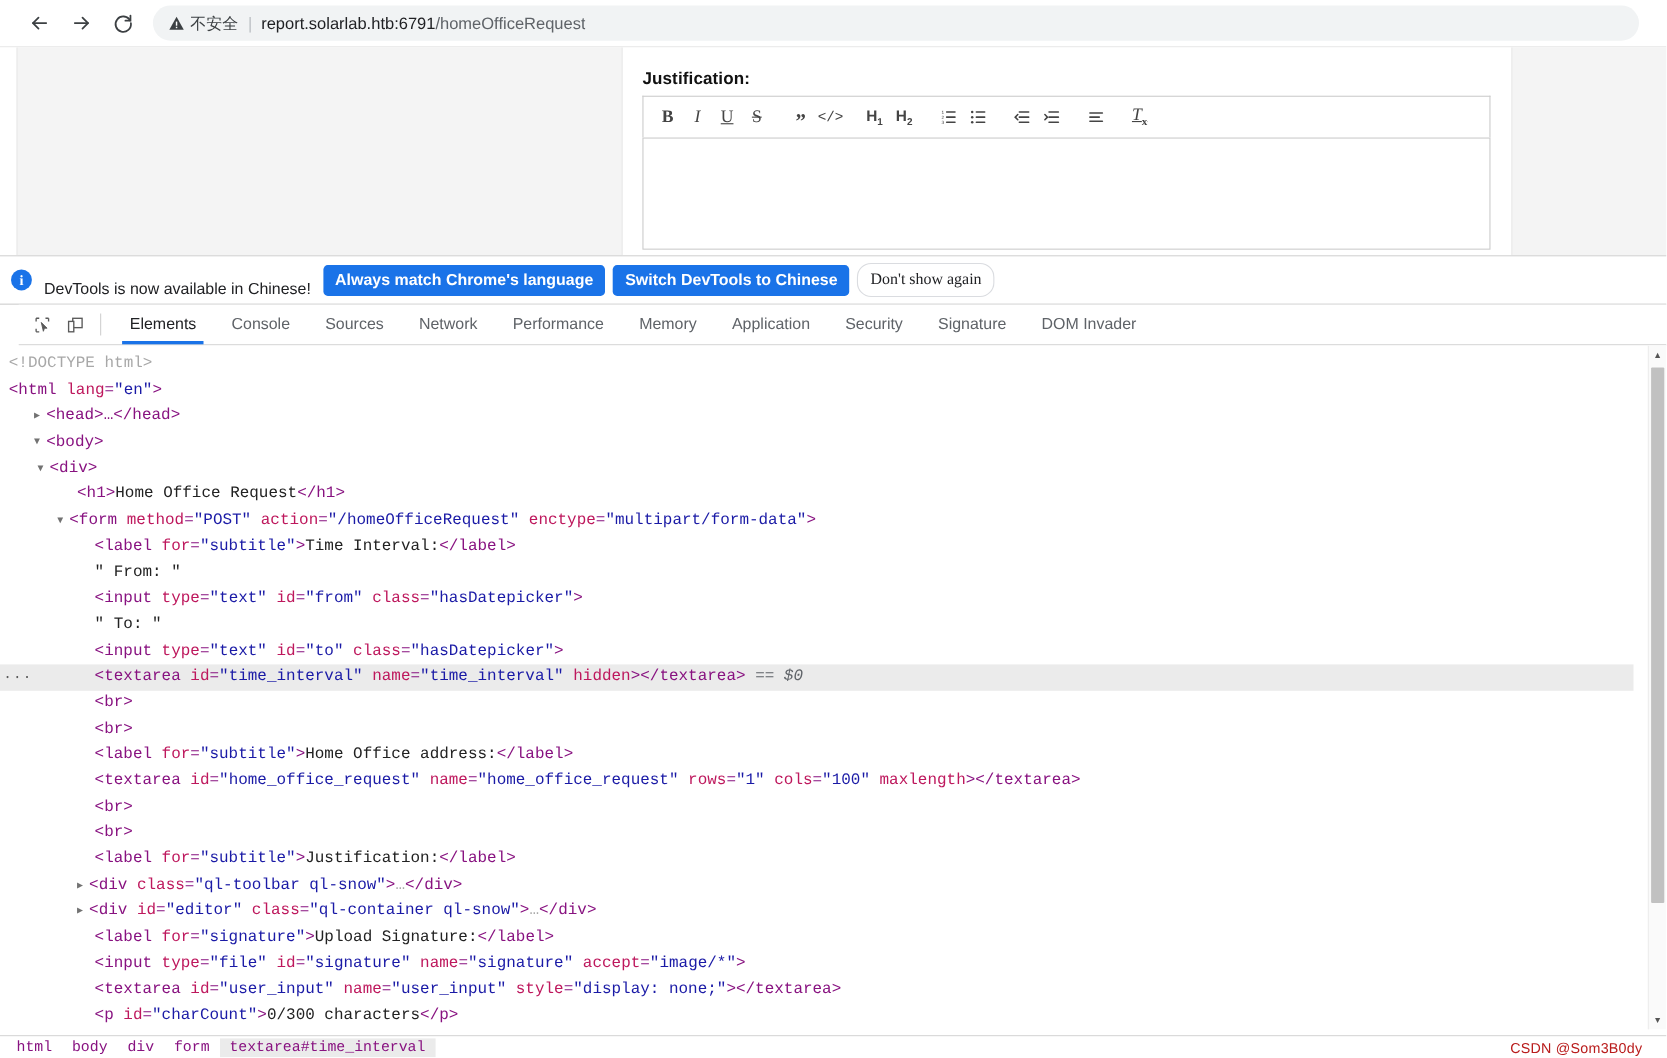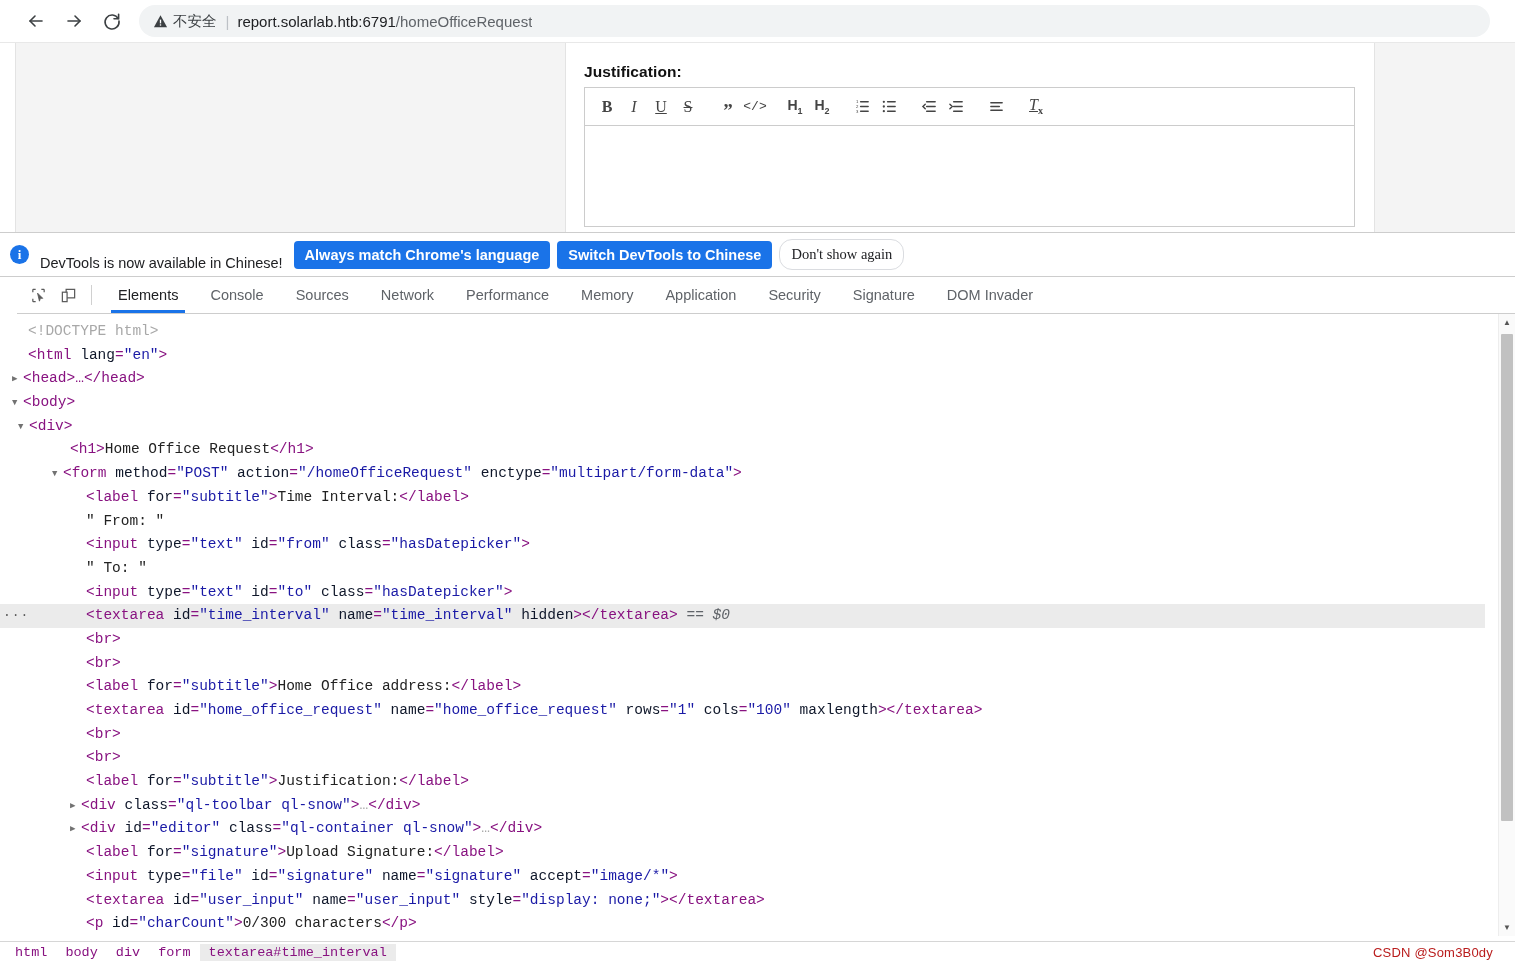--- a/index.html
+++ b/index.html
@@ -284,51 +284,51 @@
     top: 6px;
     right: 30px;
     font-family: "Liberation Mono", monospace;
     font-size: 14.5px;
     line-height: 23.7px;
     white-space: nowrap;
   }
   .dom-line {
     position: relative;
     height: 23.7px;
-    padding-left: 28px;
+    padding-left: 8px;
     box-sizing: border-box;
   }
   .dom-line.selected { background: #ebebeb; }
   .dots {
     position: absolute;
     left: 3px;
     top: 0;
     color: #5a5a5a;
     letter-spacing: 1px;
     font-size: 13px;
   }
   .tri {
     display: inline-block;
     width: 11px;
     color: #727272;
     font-size: 9px;
     position: relative;
     top: -1px;
   }
   .tagc { color: #881280; }
-  .attrn { color: #0f172a; }
+  .attrn { color: #be185d; }
   .attrv { color: #1a1aa6; }
   .punc { color: #881280; }
   .txt { color: #222222; }
   .doctype { color: #a8a8a8; }
   .strtxt { color: #222222; }
   .dollar { color: #5f6368; font-style: italic; }
 
-  .indent1 { padding-left: 12px; }
-  .indent2 { padding-left: 18px; }
+  .indent1 { padding-left: 31px; }
+  .indent2 { padding-left: 34px; }
   .indent3 { padding-left: 52px; }
   .indent4 { padding-left: 70px; }
   .indent5 { padding-left: 86px; }
 
   
   .scrollbar {
     position: absolute;
     right: 0;
     top: 0;
     width: 17px;

